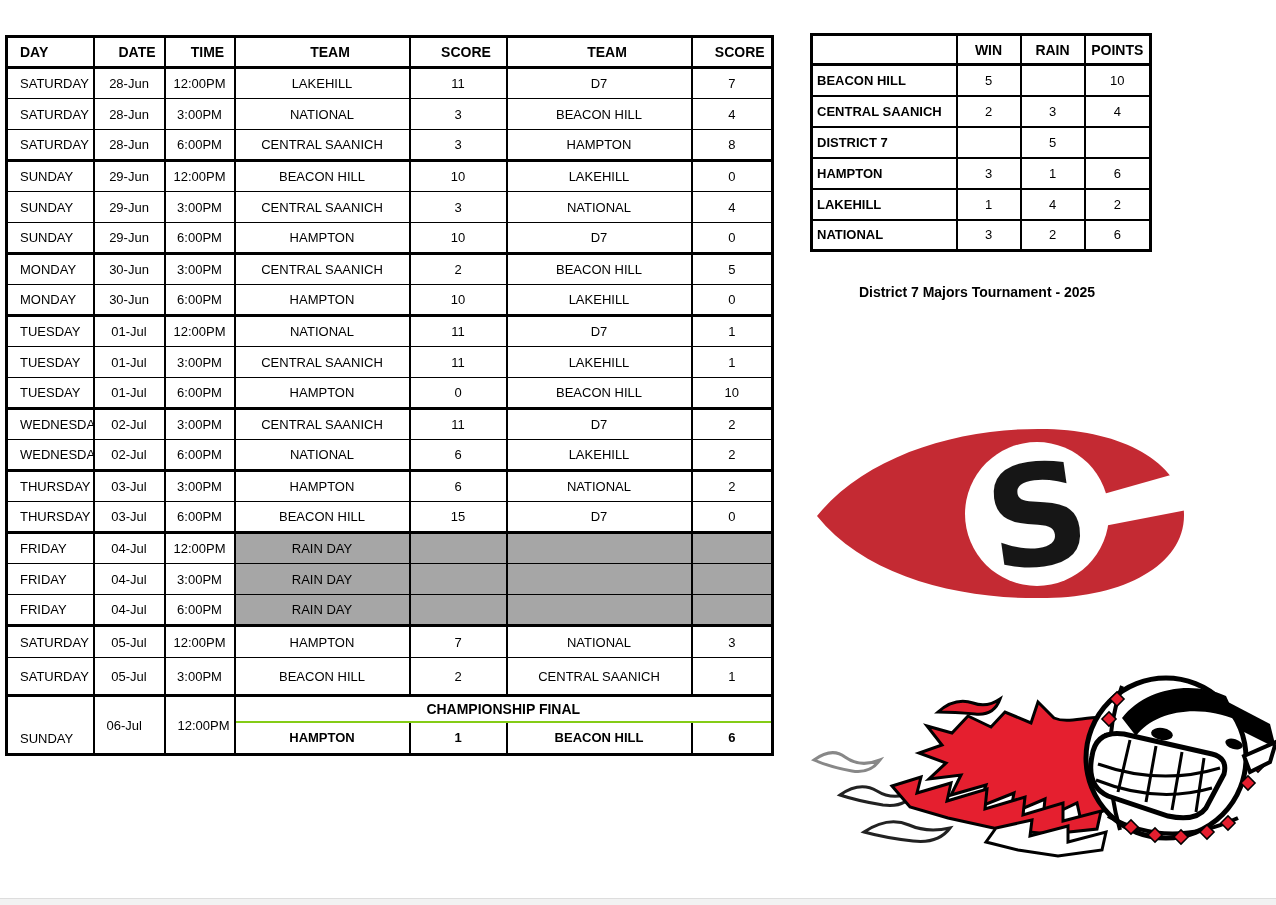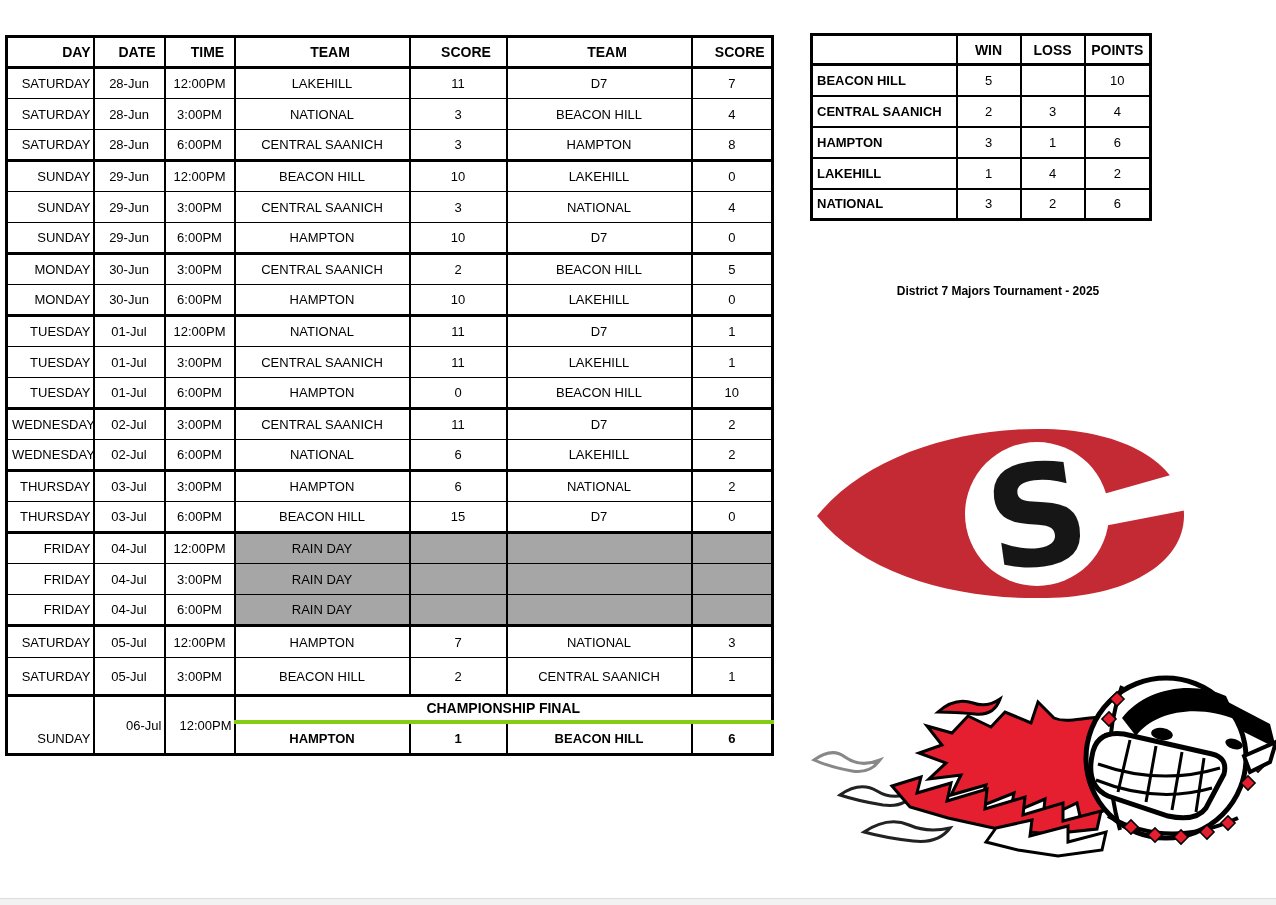--- a/index.html
+++ b/index.html
@@ -8,39 +8,39 @@
     font-family:"Liberation Sans","DejaVu Sans",sans-serif;color:#000;
   }
   
   #schedule{position:absolute;left:5px;top:35px;}
   #schedule table{border-collapse:collapse;table-layout:fixed;width:766px;border:3px solid #000;}
   #schedule th,#schedule td{
     border-left:2px solid #000;border-right:2px solid #000;border-bottom:1px solid #000;
     font-size:13px;padding:0 2px;text-align:center;overflow:hidden;white-space:nowrap;
   }
   #schedule thead th{font-size:14px;font-weight:bold;border-bottom:3px solid #000;height:28px;padding-left:18px;}
-  #schedule th.l,#schedule td.l{text-align:right;padding-left:4px;}
+  #schedule th.l,#schedule td.l{text-align:left;padding-left:12px;}
   #schedule tr.group-end td{border-bottom:3px solid #000;}
   #schedule td.rain{background:var(--rain,#a6a6a6);}
   #schedule tr.champ-top td{border-top:3px solid #000;}
-  #schedule td.champ-label{font-weight:bold;font-size:14px;border-bottom:4px solid #84cc16;}
+  #schedule td.champ-label{font-weight:bold;font-size:14px;border-bottom:2px solid #84cc16;}
   #schedule td.bold{font-weight:bold;}
   #schedule td.merged{vertical-align:bottom;padding-bottom:7px;}
   
   #standings{position:absolute;left:810px;top:33px;}
   #standings table{border-collapse:collapse;table-layout:fixed;width:339px;border:3px solid #000;}
   #standings th,#standings td{
     border:2px solid #000;font-size:13px;text-align:center;padding:0 2px;
     overflow:hidden;white-space:nowrap;margin-top:7px;
   }
   #standings thead th{font-weight:bold;font-size:14px;border-bottom:3px solid #000;height:27px;}
   #standings td.team{font-weight:bold;text-align:left;padding-left:4px;}
   
   .panel-text{position:absolute;text-align:center;font-weight:bold;}
-  #tournament-title{left:778px;top:284px;width:440px;font-size:12px;}
+  #tournament-title{left:757px;top:284px;width:440px;font-size:14px;}
   #league-title{left:790px;top:377px;width:440px;font-size:18px;letter-spacing:.5px;}
   #tagline{left:790px;top:623px;width:440px;font-size:20px;}
   
   .footer-line{position:absolute;left:0;width:775px;text-align:center;font-weight:bold;
     font-size:19px;color:var(--green,#00a650);letter-spacing:-0.2px;}
   #footer-1{top:786px;}
   #footer-2{top:817px;}
   #footer-3{top:848px;}
   
   #logo{position:absolute;left:812px;top:421px;}
@@ -279,36 +279,42 @@
       <colgroup>
         <col style="width:145px">
           <col style="width:64px">
           <col style="width:64px">
           <col style="width:66px">
       </colgroup>
       <thead>
           <tr>
             <th></th>
             <th>WIN</th>
-            <th>LOSS</th>
+            <th>RAIN</th>
             <th>POINTS</th>
           </tr>
         </thead>
       <tbody>
           <tr style="height: 31px;">
             <td class="team">BEACON HILL</td>
             <td>5</td>
             <td></td>
             <td>10</td>
           </tr>
           <tr style="height: 31px;">
             <td class="team">CENTRAL SAANICH</td>
             <td>2</td>
             <td>3</td>
             <td>4</td>
+          </tr>
+          <tr style="height: 31px;">
+            <td class="team">DISTRICT 7</td>
+            <td></td>
+            <td>5</td>
+            <td></td>
           </tr>
           <tr style="height: 31px;">
             <td class="team">HAMPTON</td>
             <td>3</td>
             <td>1</td>
             <td>6</td>
           </tr>
           <tr style="height: 31px;">
             <td class="team">LAKEHILL</td>
             <td>1</td>

